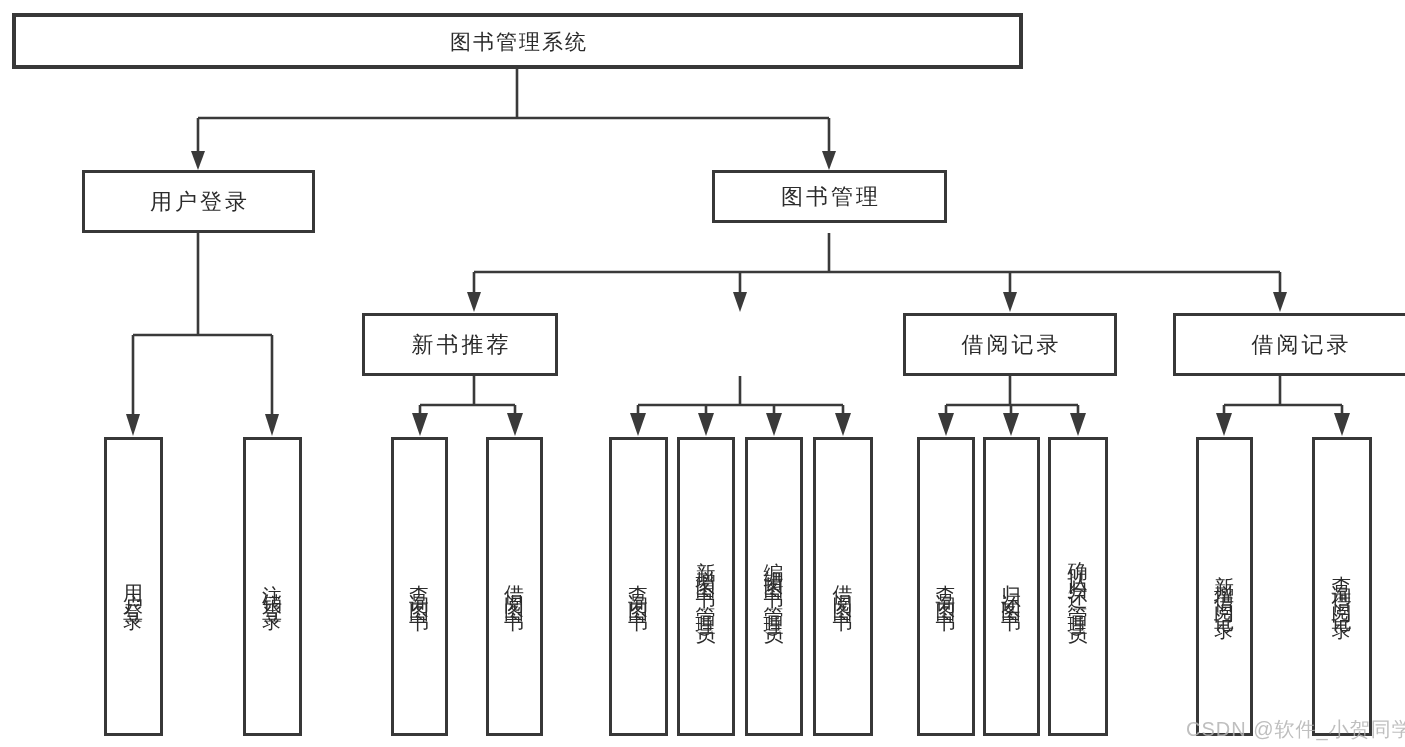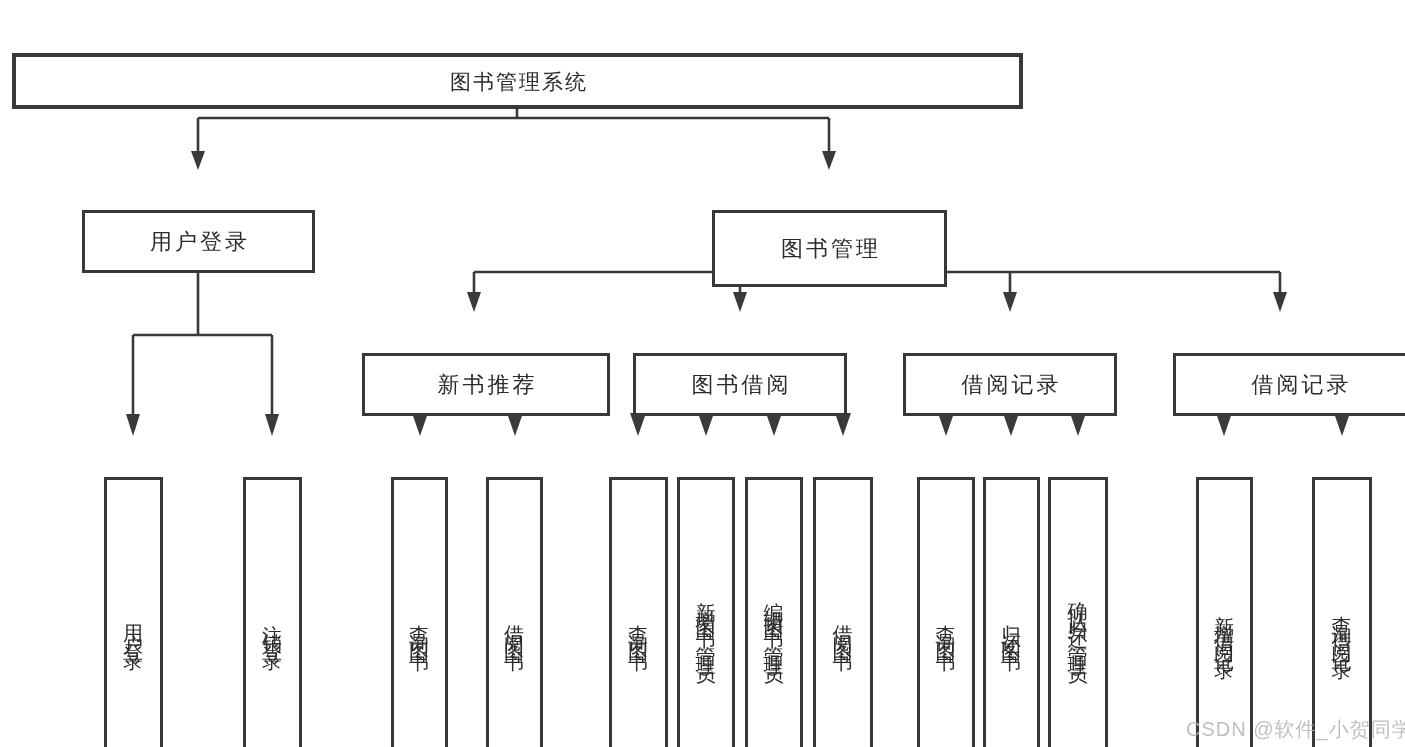--- a/index.html
+++ b/index.html
@@ -13,21 +13,20 @@
   }
   .canvas{position:relative;width:1405px;height:747px;background:var(--bg,#fff);}
   .connectors{position:absolute;left:0;top:0;width:1405px;height:747px;color:var(--line,#3a3a3a);}
   .connectors path{stroke:currentColor;stroke-width:2.6;fill:none;}
   .connectors polygon{fill:currentColor;stroke:none;}
   .node{
     position:absolute;box-sizing:border-box;background:#fff;
     border:3px solid var(--border,#383838);
     display:flex;align-items:center;justify-content:center;
     color:var(--text,#2b2b2b);
-    margin-top:40px;
   }
   .hbox .lbl{
     font-size:22px;letter-spacing:3px;white-space:nowrap;line-height:1;
     text-indent:3px;
   }
   .root-box{border-width:4px;}
   .root-box .lbl{font-size:21px;letter-spacing:2px;}
   .vbox .vlbl{
     writing-mode:vertical-rl;text-orientation:mixed;
     font-size:20px;letter-spacing:9px;line-height:1;
@@ -87,29 +86,26 @@
     </g>
   </svg>
 
   <div class="node hbox root-box" style="left:12px;top:13px;width:1011px;height:56px">
     <span class="lbl">图书管理系统</span>
   </div>
 
   <div class="node hbox" style="left:82px;top:170px;width:233px;height:63px">
     <span class="lbl">用户登录</span>
   </div>
-  <div class="node hbox" style="left:712px;top:170px;width:235px;height:77px">
+  <div class="node hbox" style="left:712px;top:170px;width:235px;height:53px">
     <span class="lbl">图书管理</span>
   </div>
 
-  <div class="node hbox" style="left:362px;top:313px;width:248px;height:63px">
+  <div class="node hbox" style="left:362px;top:313px;width:196px;height:63px">
     <span class="lbl">新书推荐</span>
-  </div>
-  <div class="node hbox" style="left:633px;top:313px;width:214px;height:63px">
-    <span class="lbl">图书借阅</span>
   </div>
   <div class="node hbox" style="left:903px;top:313px;width:214px;height:63px">
     <span class="lbl">借阅记录</span>
   </div>
   <div class="node hbox" style="left:1173px;top:313px;width:254px;height:63px">
     <span class="lbl">借阅记录</span>
   </div>
 
   <div class="node vbox" style="left:104px;top:437px;width:59px;height:299px">
     <span class="vlbl">用户登录</span>

